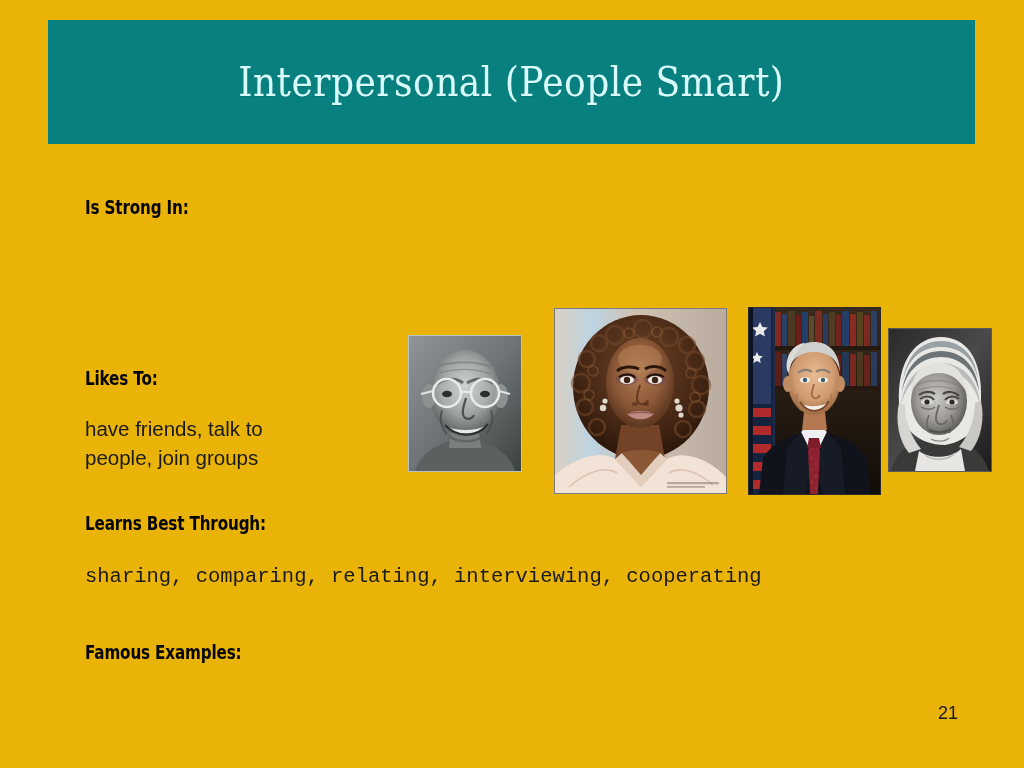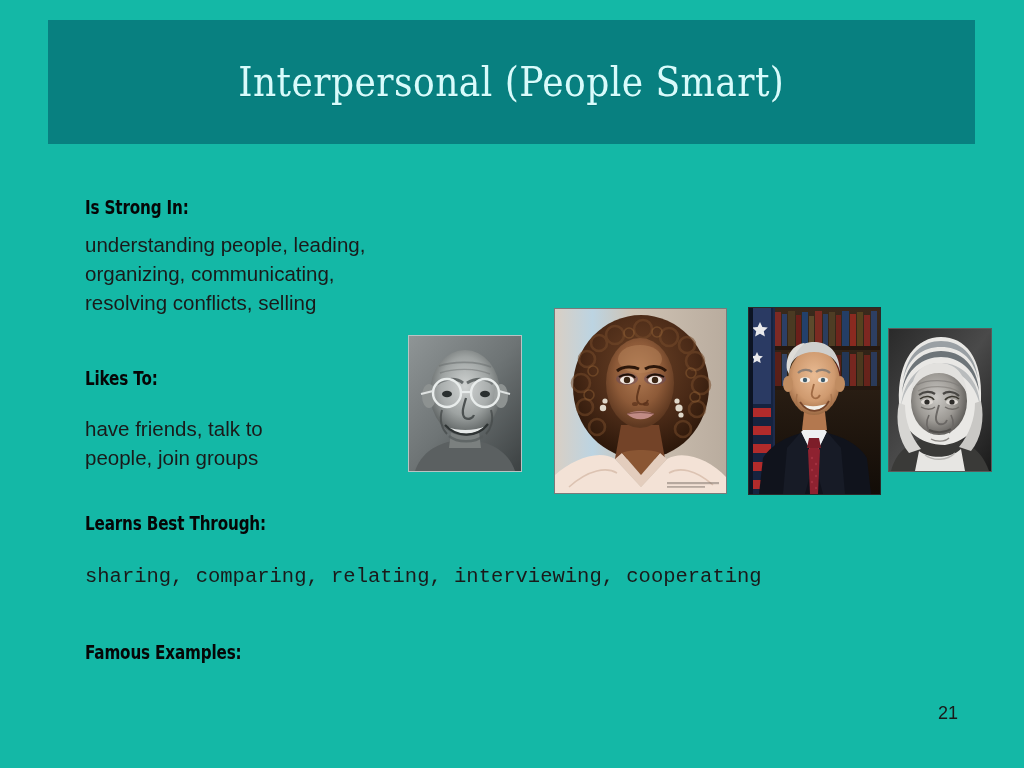--- a/index.html
+++ b/index.html
@@ -10,21 +10,21 @@
     width: 1024px;
     height: 768px;
     background: #ccfbfb;
     font-family: "Liberation Sans", sans-serif;
     overflow: hidden;
     position: relative;
   }
   .slide {
     position: absolute;
     inset: 0;
-    background: #14b8a6;
+    background: #eab308;
     padding-left: 16px;
   }
 
   
   .title-bar {
     position: absolute;
     left: 48px;
     top: 20px;
     width: 927px;
     height: 124px;
@@ -111,23 +111,20 @@
 
 <div class="slide">
 
   <div class="title-bar">
     <div class="title-text">Interpersonal (People Smart)</div>
   </div>
 
   <div class="content">
 
     <div class="heading h-strong">Is Strong In:</div>
-    <div class="body-text t-strong">understanding people, leading,
-organizing, communicating,
-resolving conflicts, selling</div>
 
     <div class="heading h-likes">Likes To:</div>
     <div class="body-text t-likes">have friends, talk to
 people, join groups</div>
 
     <div class="heading h-learns">Learns Best Through:</div>
     <div class="body-text t-learns">sharing, comparing, relating, interviewing, cooperating</div>
 
     <div class="heading h-famous">Famous Examples:</div>
 

